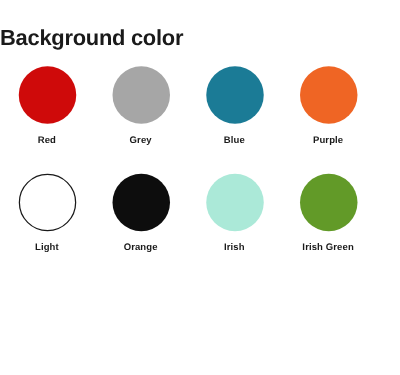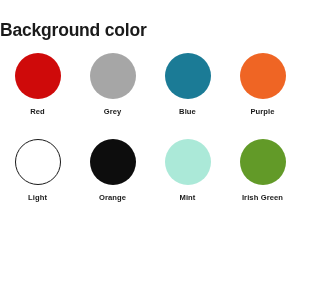--- a/index.html
+++ b/index.html
@@ -104,21 +104,21 @@
       <div class="swatch-label">Light</div>
     </div>
 
     <div class="swatch-cell">
       <div class="swatch-circle" style="background-color: rgb(13, 13, 13);"></div>
       <div class="swatch-label">Orange</div>
     </div>
 
     <div class="swatch-cell">
       <div class="swatch-circle" style="background-color: rgb(171, 233, 216);"></div>
-      <div class="swatch-label">Mint</div>
+      <div class="swatch-label">Irish</div>
     </div>
 
     <div class="swatch-cell">
       <div class="swatch-circle" style="background-color: rgb(98, 154, 40);"></div>
       <div class="swatch-label">Irish Green</div>
     </div>
 
   </div>
 </div>
 

